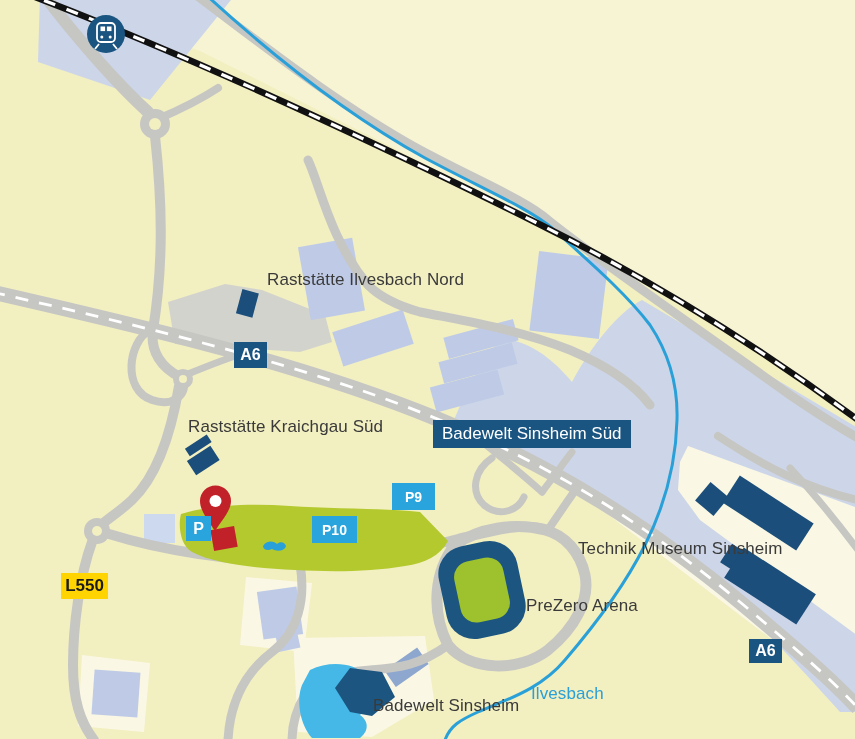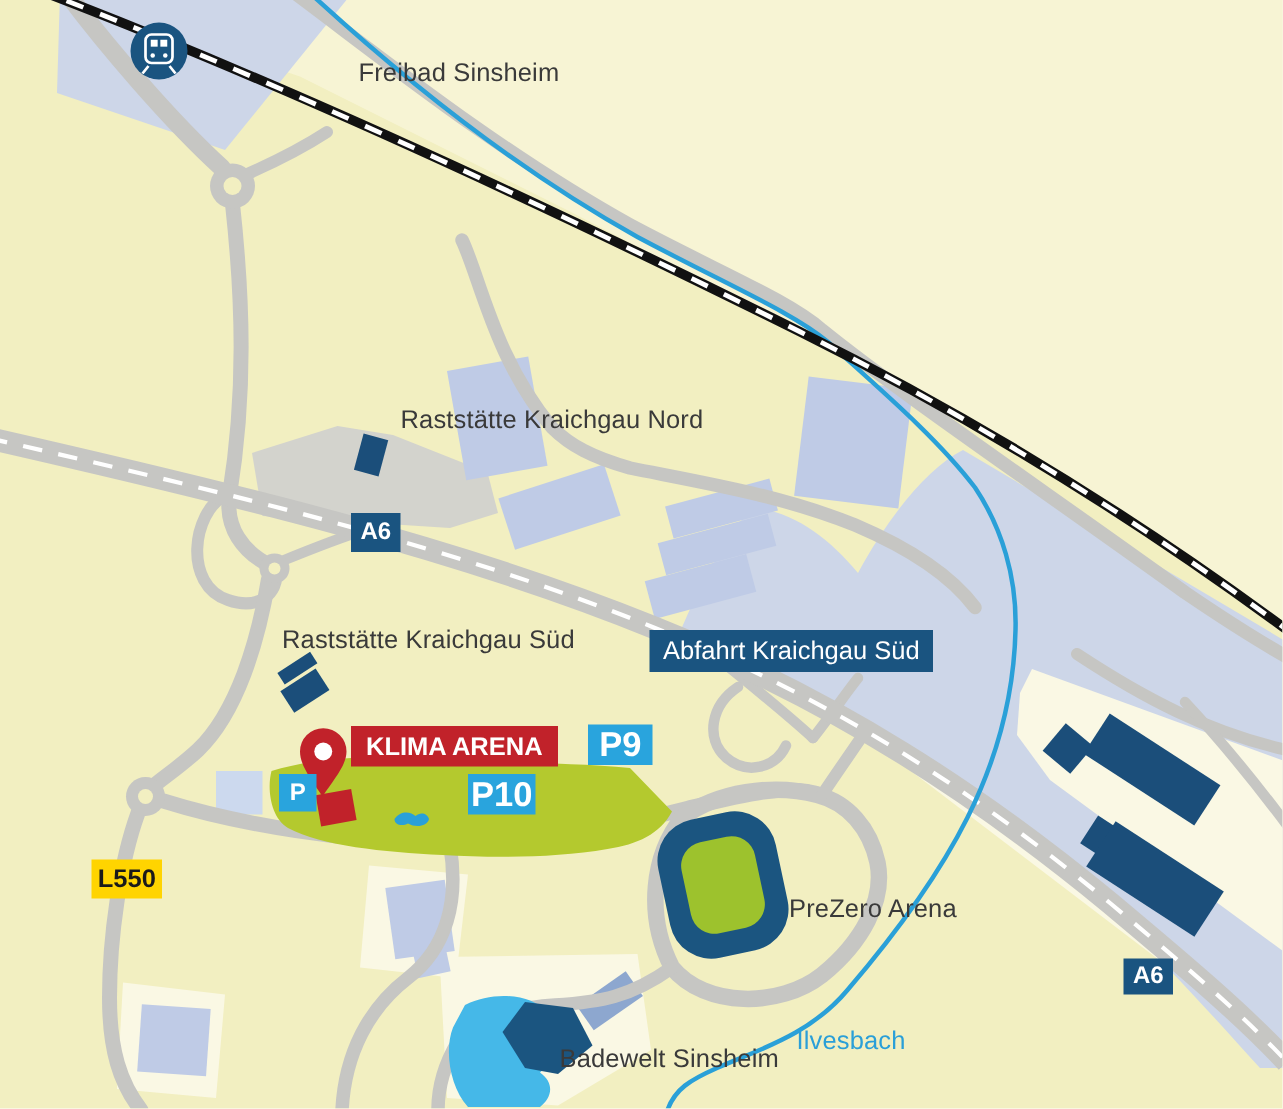--- a/index.html
+++ b/index.html
@@ -12,21 +12,21 @@
     position:absolute;font-size:17px;color:#3a3a3a;white-space:nowrap;
     letter-spacing:0.1px;
   }
   .map-label.blue{color:#2a9fd8;}
   .badge{
     position:absolute;display:flex;align-items:center;justify-content:center;
     white-space:nowrap;box-sizing:border-box;
   }
   .badge.navy{background:#1a5480;color:#ffffff;font-size:16.5px;}
   .badge.red{background:#c1222a;color:#ffffff;font-weight:bold;font-size:17px;}
-  .badge.park{background:#29a4dd;color:#ffffff;font-weight:bold;font-size:23px;}
+  .badge.park{background:#29a4dd;color:#ffffff;font-weight:bold;font-size:14px;}
   .badge.yellow{background:#ffd400;color:#1a1a1a;font-weight:bold;font-size:17px;}
   .badge.bold{font-weight:bold;}
 </style>
 </head>
 <body>
 
 <div class="map-container">
 
 <svg width="855" height="739" viewBox="0 0 855 739">
 
@@ -135,29 +135,28 @@
       <path d="M 99,44 L 95,49 M 113,44 L 117,49"></path>
     </g>
   </g>
 
   <g>
     <path d="M 215,531 C 207,519 200,510 200,501 A 15.5,15.5 0 1 1 231,501 C 231,510 223,519 215,531 Z" fill="#c1222a"></path>
     <circle cx="215.5" cy="501" r="6" fill="#ffffff"></circle>
   </g>
 </svg>
 
-<div class="map-label" style="left:239px;top:39px;">Freibad Sinsheim</div>
-<div class="map-label" style="left:267px;top:270px;">Raststätte Kraichgau Nord</div>
+<div class="map-label" style="left:267px;top:270px;">Raststätte Ilvesbach Nord</div>
 <div class="map-label" style="left:188px;top:417px;text-align:center;">Raststätte Kraichgau Süd</div>
+<div class="map-label" style="left:578px;top:539px;">Technik Museum Sinsheim</div>
 <div class="map-label" style="left:526px;top:596px;">PreZero Arena</div>
 <div class="map-label" style="left:373px;top:696px;">Badewelt Sinsheim</div>
 <div class="map-label blue" style="left:531px;top:684px;">Ilvesbach</div>
 
-<div class="badge navy" style="left:433px;top:420px;height:28px;padding:0 9px;font-size:17px;">Abfahrt Kraichgau Süd</div>
+<div class="badge navy" style="left:433px;top:420px;height:28px;padding:0 9px;font-size:17px;">Badewelt Sinsheim Süd</div>
 <div class="badge navy bold" style="left:234px;top:342px;width:33px;height:26px;font-size:16px;">A6</div>
 <div class="badge navy bold" style="left:749px;top:639px;width:33px;height:24px;font-size:16px;">A6</div>
-<div class="badge red" style="left:234px;top:484px;height:27px;padding:0 10px;">KLIMA ARENA</div>
 <div class="badge park" style="left:392px;top:483px;width:43px;height:27px;">P9</div>
 <div class="badge park" style="left:312px;top:516px;width:45px;height:27px;">P10</div>
 <div class="badge park" style="left:186px;top:516px;width:25px;height:25px;font-size:16px;">P</div>
 <div class="badge yellow" style="left:61px;top:573px;width:47px;height:26px;">L550</div>
 
 </div>
 
 </body></html>

